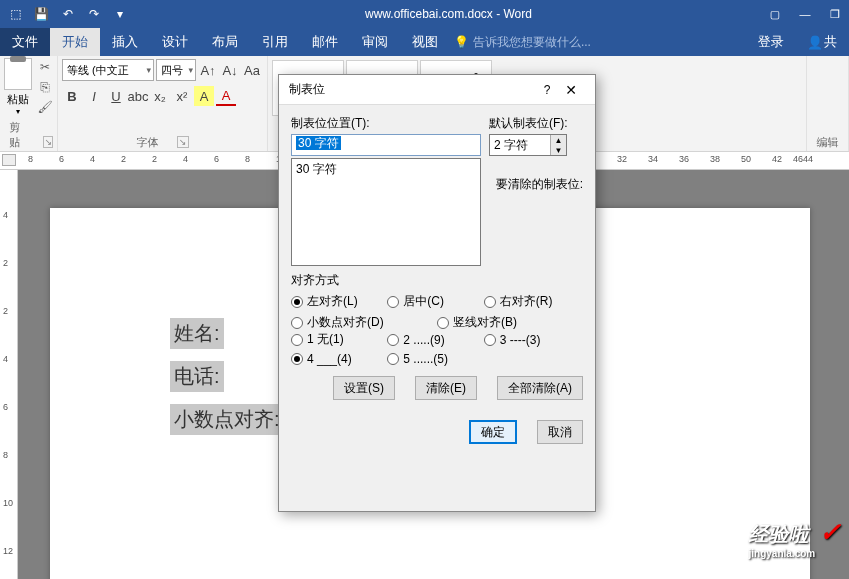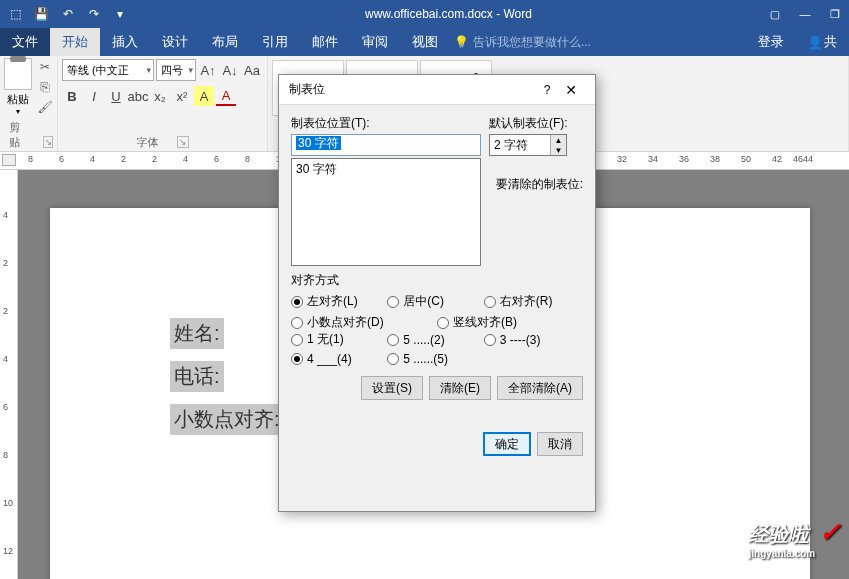--- a/index.html
+++ b/index.html
@@ -64,21 +64,21 @@
 .tab-list { width:190px; height:108px; border:1px solid #7a7a7a; background:#fff; margin-top:2px; padding:2px 4px; font-size:12px; overflow:auto; }
 .spin { width:78px; height:22px; border:1px solid #7a7a7a; background:#fff; display:flex; align-items:center; padding:0 4px; position:relative; font-size:12px; }
 .spin-btns { position:absolute; right:0; top:0; bottom:0; width:16px; display:flex; flex-direction:column; }
 .spin-btns span { flex:1; border-left:1px solid #aaa; display:flex; align-items:center; justify-content:center; font-size:8px; background:#e8e8e8; }
 .fieldset-label { margin:6px 0 4px; }
 .radio-grid { display:flex; flex-wrap:wrap; gap:4px 0; }
 .radio-item { width:33%; display:flex; align-items:center; gap:4px; font-size:12px; }
 .radio-item.half { width:50%; }
 .radio { width:12px; height:12px; border:1px solid #666; border-radius:50%; display:inline-flex; align-items:center; justify-content:center; background:#fff; }
 .radio.checked::after { content:""; width:6px; height:6px; background:#000; border-radius:50%; }
-.btn-row { display:flex; gap:6px; justify-content:flex-end; margin-top:10px; }
+.btn-row { display:flex; gap:20px; justify-content:flex-end; margin-top:10px; }
 .btn { height:24px; padding:0 10px; border:1px solid #adadad; background:#e1e1e1; font-size:12px; display:flex; align-items:center; }
 .btn-primary { border:2px solid #0078d7; background:#e5f1fb; }
 .watermark { position:absolute; right:8px; bottom:20px; color:#fff; font-style:italic; font-weight:bold; font-size:20px; text-shadow:1px 1px 2px #000; z-index:20; display:flex; align-items:baseline; gap:4px; }
 .watermark .check { color:#e00; font-size:26px; }
 .watermark .sub { font-size:10px; font-style:normal; display:block; text-align:right; }
 </style>
 </head>
 <body>
 
 <div class="titlebar">
@@ -189,20 +189,24 @@
           <span>▴</span>
           <span>▾</span>
           <span>⊟</span>
         </div>
       </div>
     </div>
     <div class="group-label">
         <span>样式</span>
         <span class="launcher">↘</span>
       </div>
+  </div>
+  <div class="group edit-group">
+    <div class="group-body"></div>
+    <div class="group-label">编辑</div>
   </div>
 </div>
 
 <div class="ruler-h">
   <span style="position:absolute;left:2px;top:2px;width:14px;height:12px;background:#eee;border:1px solid #aaa;"></span>
 <span class="tick" style="left: 28px;">8</span>
     <span class="tick" style="left: 59px;">6</span>
     <span class="tick" style="left: 90px;">4</span>
     <span class="tick" style="left: 121px;">2</span>
     <span class="tick" style="left: 152px;">2</span>
@@ -310,42 +314,42 @@
         </label>
     </div>
 
     <div class="radio-grid">
       <label class="radio-item">
           <span class="radio"></span>
           <span>1 无(1)</span>
         </label>
       <label class="radio-item">
           <span class="radio"></span>
-          <span>5 .....(2)</span>
+          <span>2 .....(9)</span>
         </label>
       <label class="radio-item">
           <span class="radio"></span>
           <span>3 ----(3)</span>
         </label>
       <label class="radio-item">
           <span class="radio checked"></span>
           <span>4 ___(4)</span>
         </label>
       <label class="radio-item">
           <span class="radio"></span>
           <span>5 ......(5)</span>
         </label>
     </div>
 
     <div class="btn-row">
       <div class="btn">设置(S)</div>
       <div class="btn">清除(E)</div>
       <div class="btn">全部清除(A)</div>
     </div>
-    <div class="btn-row" style="margin-top:32px;">
+    <div class="btn-row" style="margin-top:20px;">
       <div class="btn btn-primary">确定</div>
       <div class="btn">取消</div>
     </div>
   </div>
 </div>
 
 <div class="watermark">
   <div>
     <span>经验啦</span>
     <span class="sub">jingyanla.com</span>

